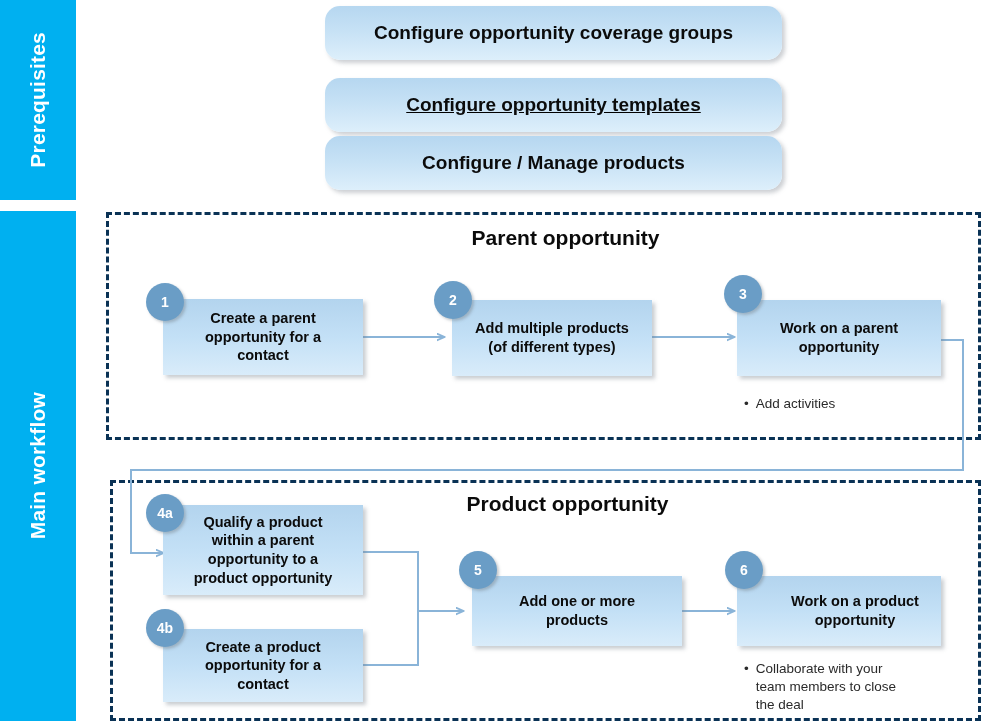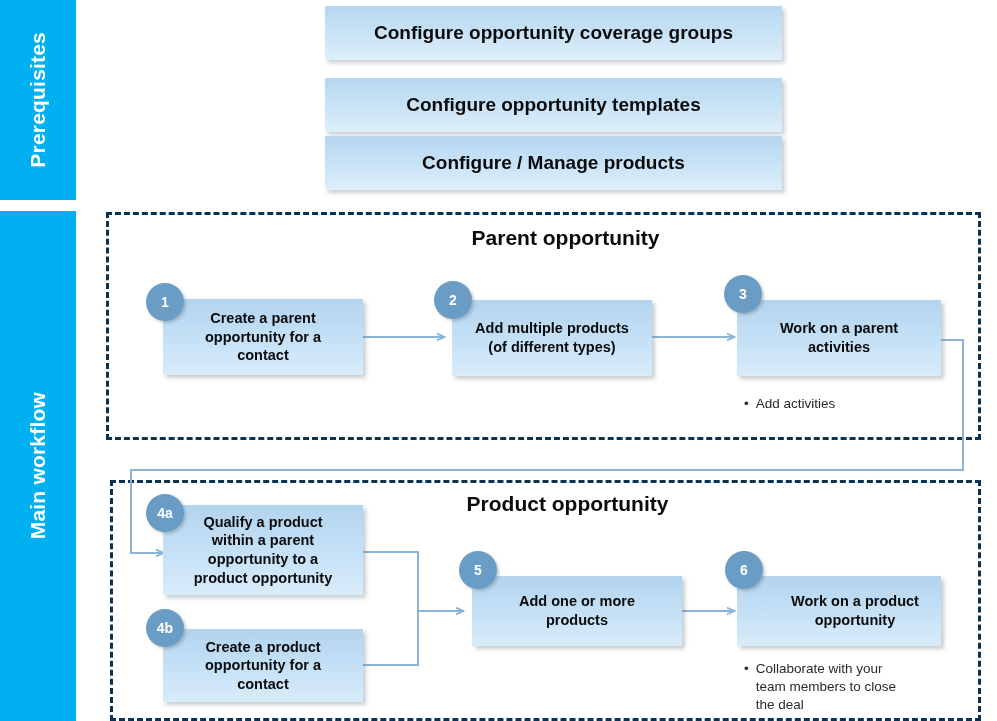--- a/index.html
+++ b/index.html
@@ -46,30 +46,31 @@
     position: absolute;
     left: 325px;
     width: 457px;
     height: 54px;
     background: linear-gradient(to bottom, #b6d7f0 0%, #c6e1f5 45%, #ddeffb 100%);
     box-shadow: 3px 3px 4px rgba(120,130,140,0.38);
     display: flex;
     align-items: center;
     justify-content: center;
     text-align: center;
+    border-radius: 15px;
   }
   .prereq-box .box-text {
     font-weight: bold;
     font-size: 19px;
     color: #0b0b0b;
     line-height: 1.2;
     padding: 0 10px;
   }
   #prereq-0 { top: 6px;   }
-  #prereq-1 { top: 78px;  }
+  #prereq-1 { top: 78px; text-decoration: underline;  }
   #prereq-2 { top: 136px; }
 
   
   .section {
     position: absolute;
     border: 3px dashed #0a3255;
     background: transparent;
   }
   #section-parent  { left: 106px; top: 212px; width: 875px; height: 228px; }
   #section-product { left: 110px; top: 480px; width: 871px; height: 241px; }
@@ -205,21 +206,21 @@
 
   <div class="badge" style="left:434px; top:281px;">2</div>
   <div class="pbox" style="left:452px; top:300px; width:200px; height:76px;">
     <span class="box-text">Add multiple products
 (of different types)</span>
   </div>
 
   <div class="badge" style="left:724px; top:275px;">3</div>
   <div class="pbox" style="left:737px; top:300px; width:204px; height:76px;">
     <span class="box-text">Work on a parent
-activities</span>
+opportunity</span>
   </div>
 
   <div class="note" style="left:744px; top:395px; width:210px;">
     <div class="note-row">
       <span class="bullet-dot">•</span>
       <span>Add activities</span>
     </div>
   </div>
 
   <div class="badge" style="left:146px; top:494px;">4a</div>

